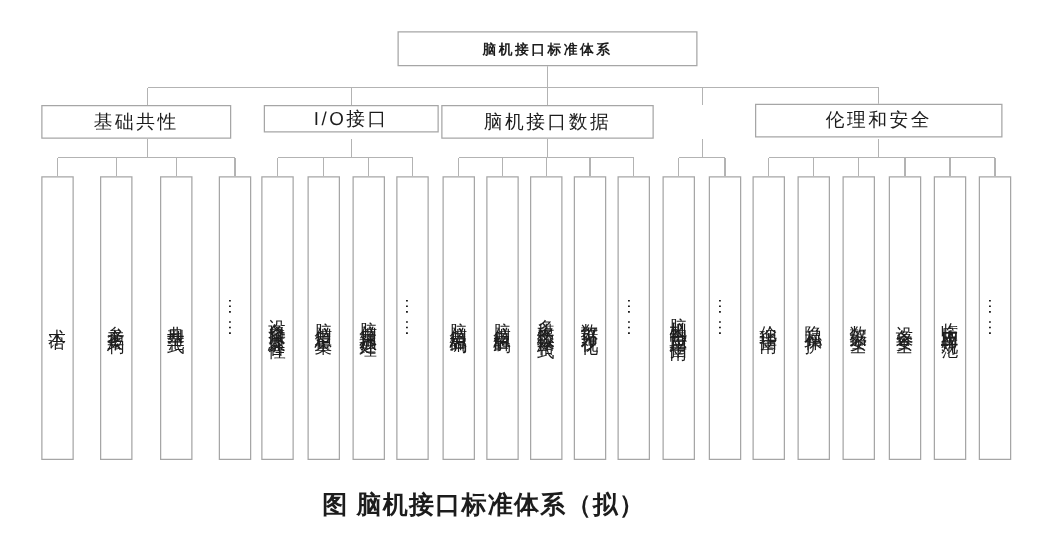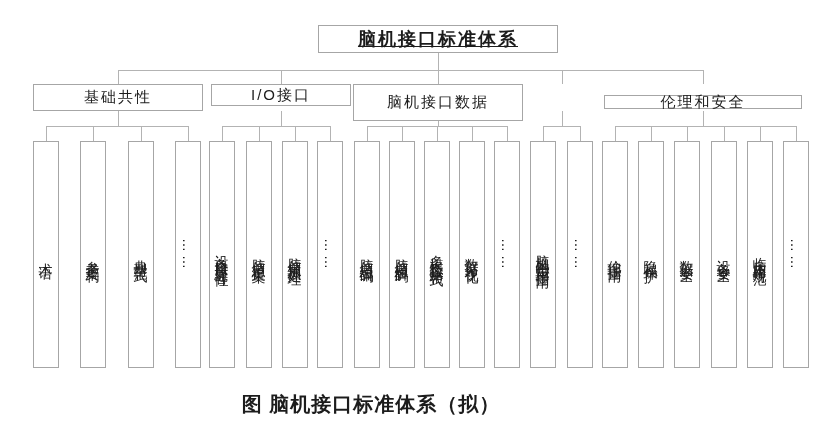--- a/index.html
+++ b/index.html
@@ -35,23 +35,22 @@
     border: 1px solid #a6a6a6;
     background: #ffffff;
     display: flex;
     align-items: center;
     justify-content: center;
     text-align: center;
     white-space: nowrap;
   }
   .root {
     font-weight: bold;
-    font-size: 18px;
+    font-size: 11px;
     letter-spacing: 2px;
-    text-decoration: underline;
   }
   .l2 {
     font-size: 15px;
     letter-spacing: 2px;
   }
   .vbox {
     writing-mode: vertical-rl;
     text-orientation: mixed;
     font-size: 14px;
     letter-spacing: 3px;
@@ -60,44 +59,45 @@
   .caption {
     position: absolute;
     left: 0;
     top: 391px;
     width: 742px;
     text-align: center;
     font-weight: bold;
     font-size: 20px;
     letter-spacing: 1px;
     line-height: 27px;
+    padding-left: 16px;
   }
 </style>
 </head>
 <body>
 
 <div class="canvas">
 
   <svg class="connectors" width="830" height="431" viewBox="0 0 830 431" aria-hidden="true">
 
     <path d="M438 53 V70 M118 70 H703 M118 70 V84 M281 70 V84 M438 70 V84 M562 70 V84 M703 70 V84"></path>
 
     <path d="M118 111 V126 M46 126 H188 M46 126 V141 M93 126 V141 M141 126 V141 M188 126 V141"></path>
     <path d="M281 111 V126 M222 126 H330 M222 126 V141 M259 126 V141 M295 126 V141 M330 126 V141"></path>
     <path d="M438 111 V126 M367 126 H507 M367 126 V141 M402 126 V141 M437 126 V141 M472 126 V141 M507 126 V141"></path>
     <path d="M562 111 V126 M543 126 H580 M543 126 V141 M580 126 V141"></path>
     <path d="M703 111 V126 M615 126 H796 M615 126 V141 M651 126 V141 M687 126 V141 M724 126 V141 M760 126 V141 M796 126 V141"></path>
   </svg>
 
   <div class="box root" style="left:318px;top:25px;width:240px;height:28px">脑机接口标准体系</div>
 
-  <div class="box l2" style="left:33px;top:84px;width:170px;height:27px">基础共性</div>
+  <div class="box l2" style="left:33px;top:84px;width:152px;height:27px">基础共性</div>
   <div class="box l2" style="left:211px;top:84px;width:140px;height:22px">I/O接口</div>
-  <div class="box l2" style="left:353px;top:84px;width:170px;height:37px">脑机接口数据</div>
-  <div class="box l2" style="left:604px;top:95px;width:198px;height:14px">伦理和安全</div>
+  <div class="box l2" style="left:353px;top:84px;width:170px;height:27px">脑机接口数据</div>
+  <div class="box l2" style="left:604px;top:83px;width:198px;height:27px">伦理和安全</div>
 
   <div class="box vbox" style="left:33px;top:141px;width:26px;height:227px">术语</div>
   <div class="box vbox" style="left:80px;top:141px;width:26px;height:227px">参考架构</div>
   <div class="box vbox" style="left:128px;top:141px;width:26px;height:227px">典型范式</div>
   <div class="box vbox" style="left:175px;top:141px;width:26px;height:227px">……</div>
 
   <div class="box vbox" style="left:209px;top:141px;width:26px;height:227px">设备接口兼容性</div>
   <div class="box vbox" style="left:246px;top:141px;width:26px;height:227px">脑信息采集</div>
   <div class="box vbox" style="left:282px;top:141px;width:26px;height:227px">脑信息预处理</div>
   <div class="box vbox" style="left:317px;top:141px;width:26px;height:227px">……</div>

